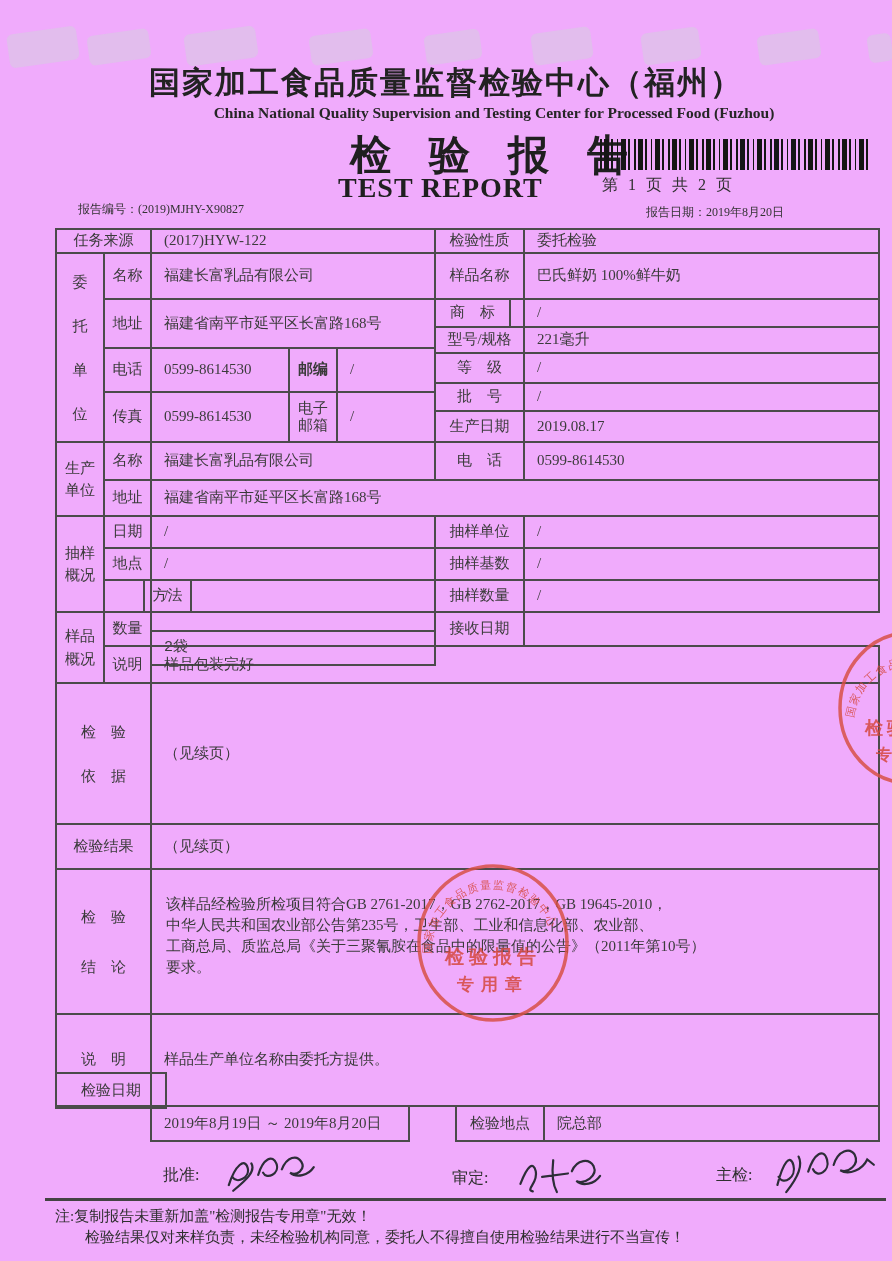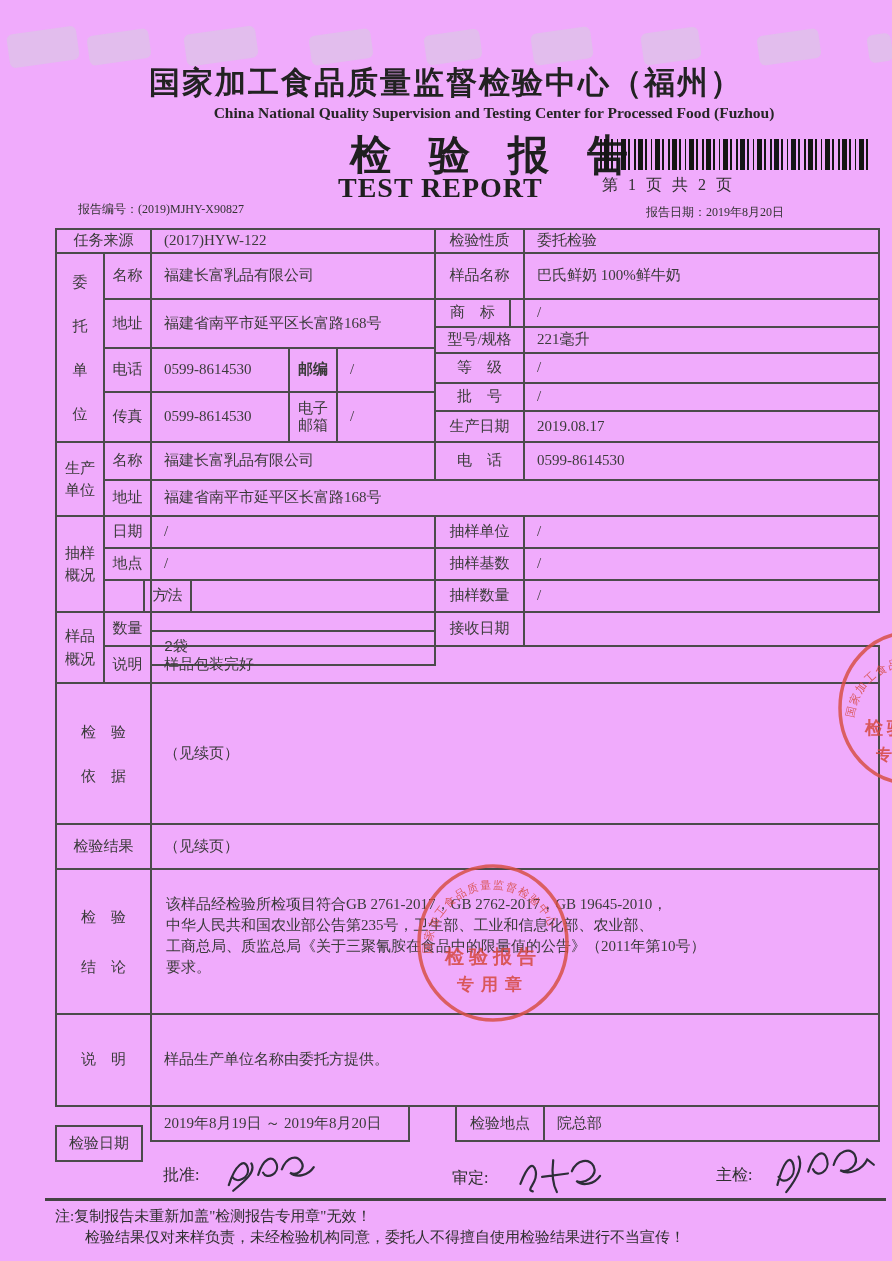--- a/index.html
+++ b/index.html
@@ -133,21 +133,21 @@
   <div class="cell lab" style="left:55px;top:868px;width:97px;height:147px;line-height:50px;">检　验
 结　论</div>
   <div class="cell concl" style="left:150px;top:868px;width:730px;height:147px;">该样品经检验所检项目符合GB 2761-2017，GB 2762-2017，GB 19645-2010，
 中华人民共和国农业部公告第235号，卫生部、工业和信息化部、农业部、
 工商总局、质监总局《关于三聚氰胺在食品中的限量值的公告》（2011年第10号）
 要求。</div>
 
   <div class="cell lab" style="left:55px;top:1013px;width:97px;height:94px;">说　明</div>
   <div class="cell val" style="left:150px;top:1013px;width:730px;height:94px;">样品生产单位名称由委托方提供。</div>
 
-  <div class="cell lab" style="left:55px;top:1125px;width:88px;height:37px;">检验日期</div>
+  <div class="cell lab" style="left:55px;top:1072px;width:112px;height:37px;">检验日期</div>
   <div class="cell val" style="left:150px;top:1105px;width:260px;height:37px;">2019年8月19日 ～ 2019年8月20日</div>
   <div class="cell lab" style="left:455px;top:1105px;width:90px;height:37px;">检验地点</div>
   <div class="cell val" style="left:543px;top:1105px;width:337px;height:37px;">院总部</div>
 
   <svg class="abs stamp" style="left:408px;top:858px;" width="170" height="170" viewBox="0 0 170 170">
     <defs>
         <path id="arcA" d="M 24 106 A 62 64 0 1 1 146 106" fill="none"></path>
       </defs>
     <ellipse cx="85" cy="85" rx="74" ry="77" fill="none" stroke="#d85045" stroke-width="3.5"></ellipse>
     <text font-size="11" letter-spacing="1.5"><textPath href="#arcA" startOffset="10">国家加工食品质量监督检验中心</textPath></text>

